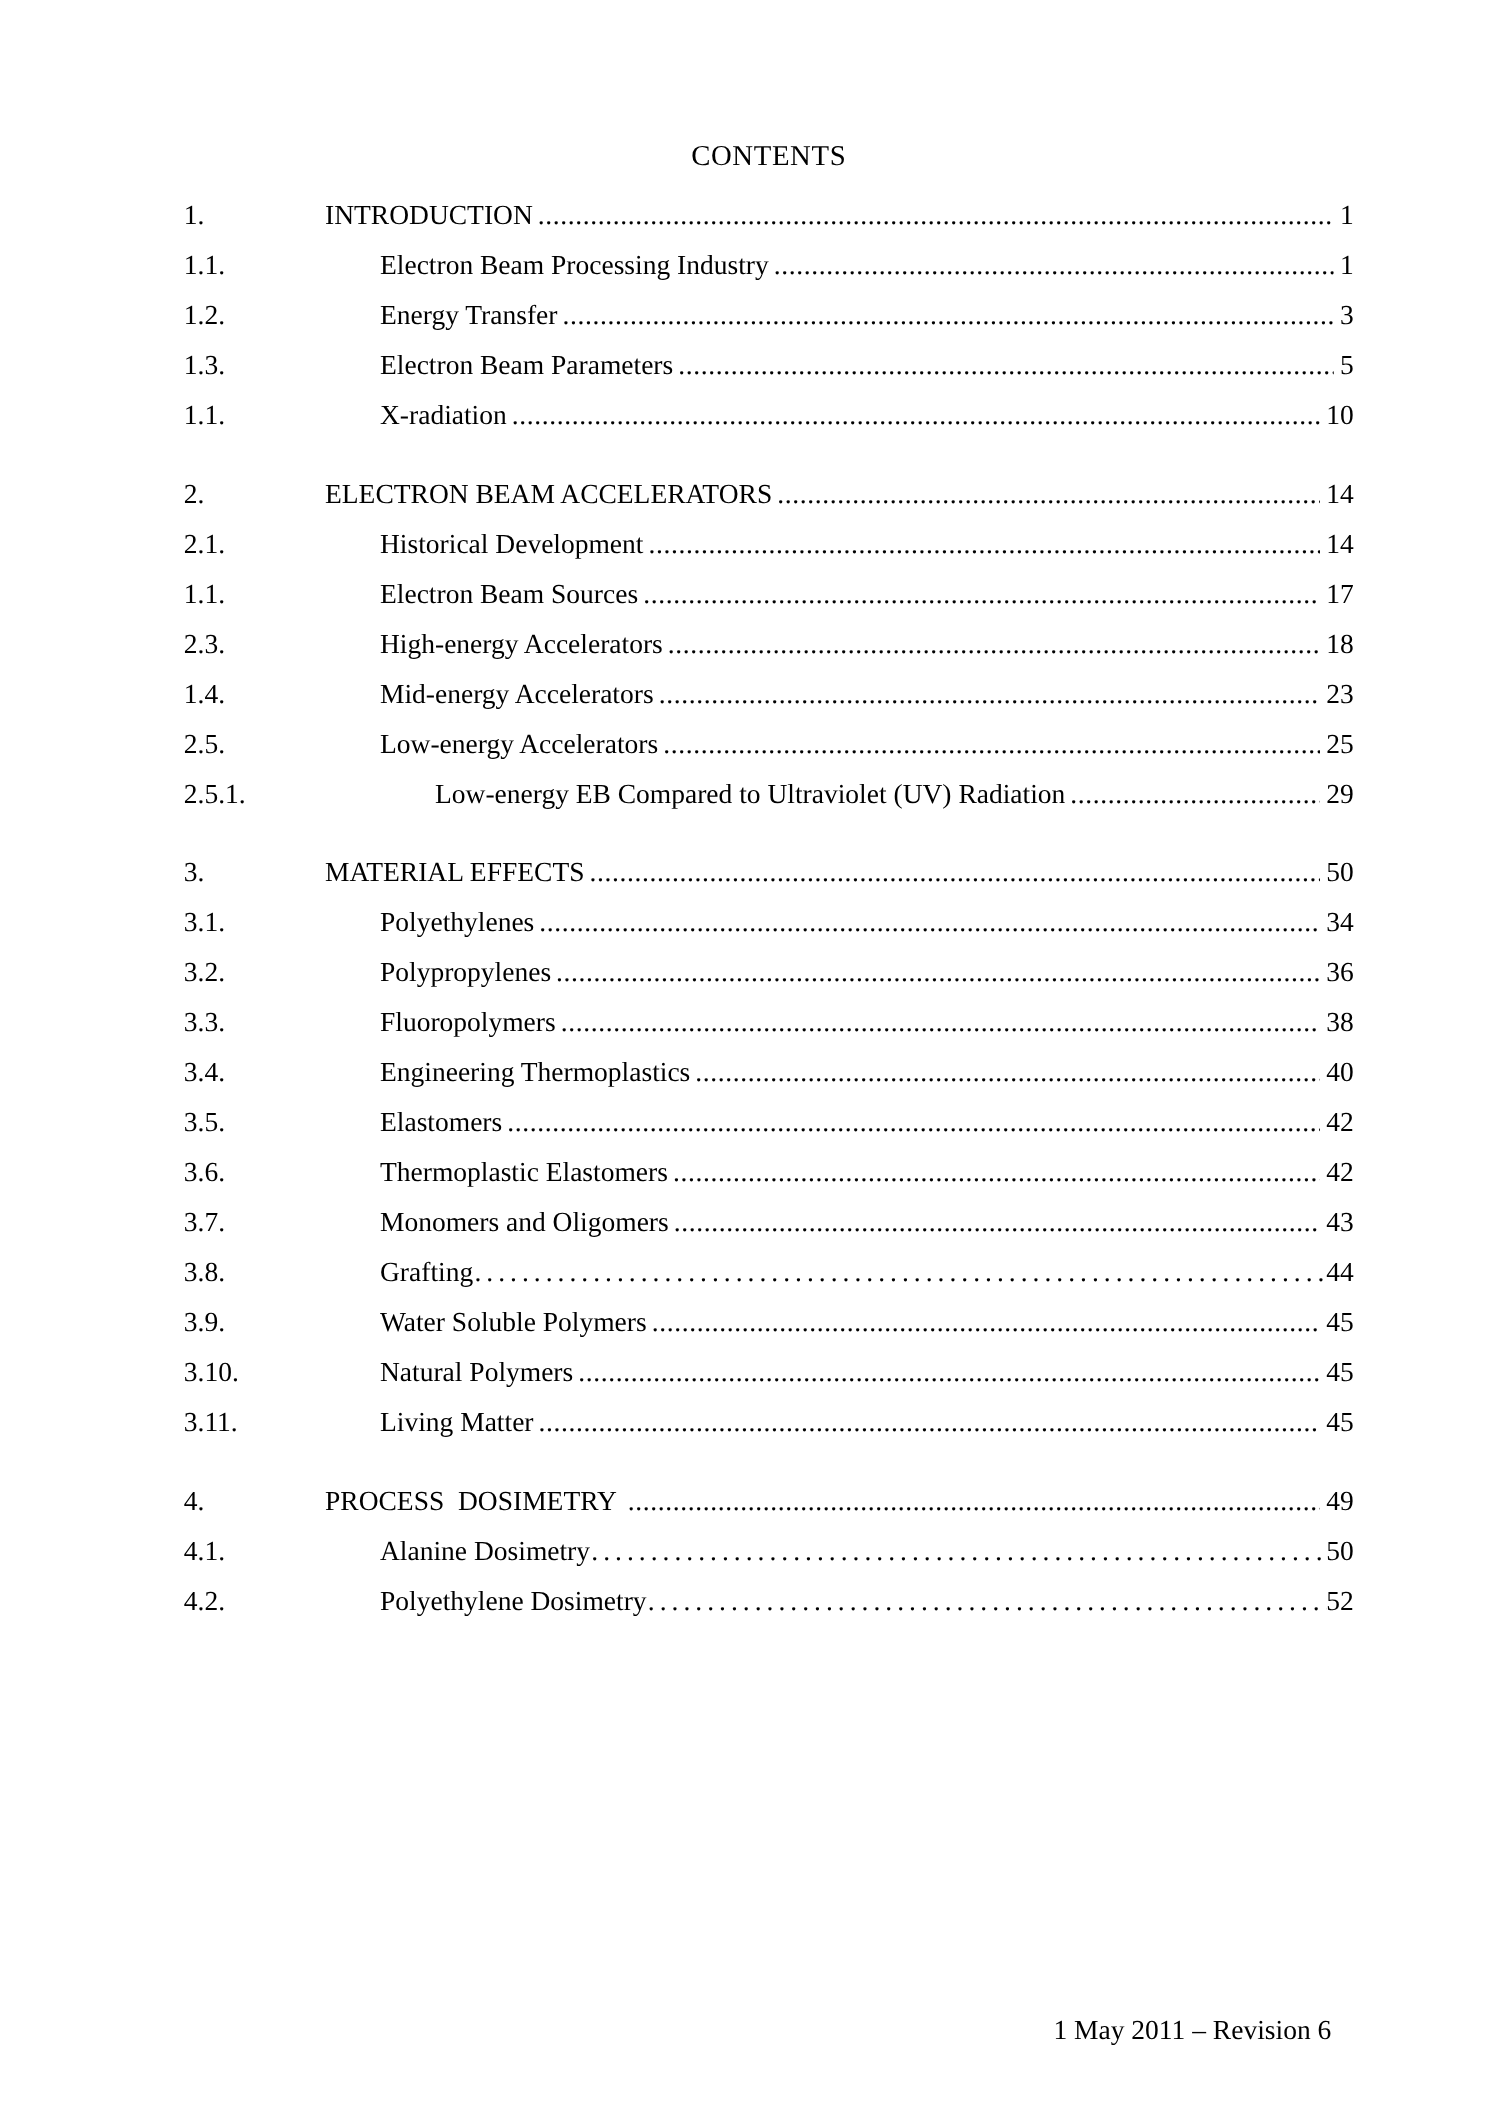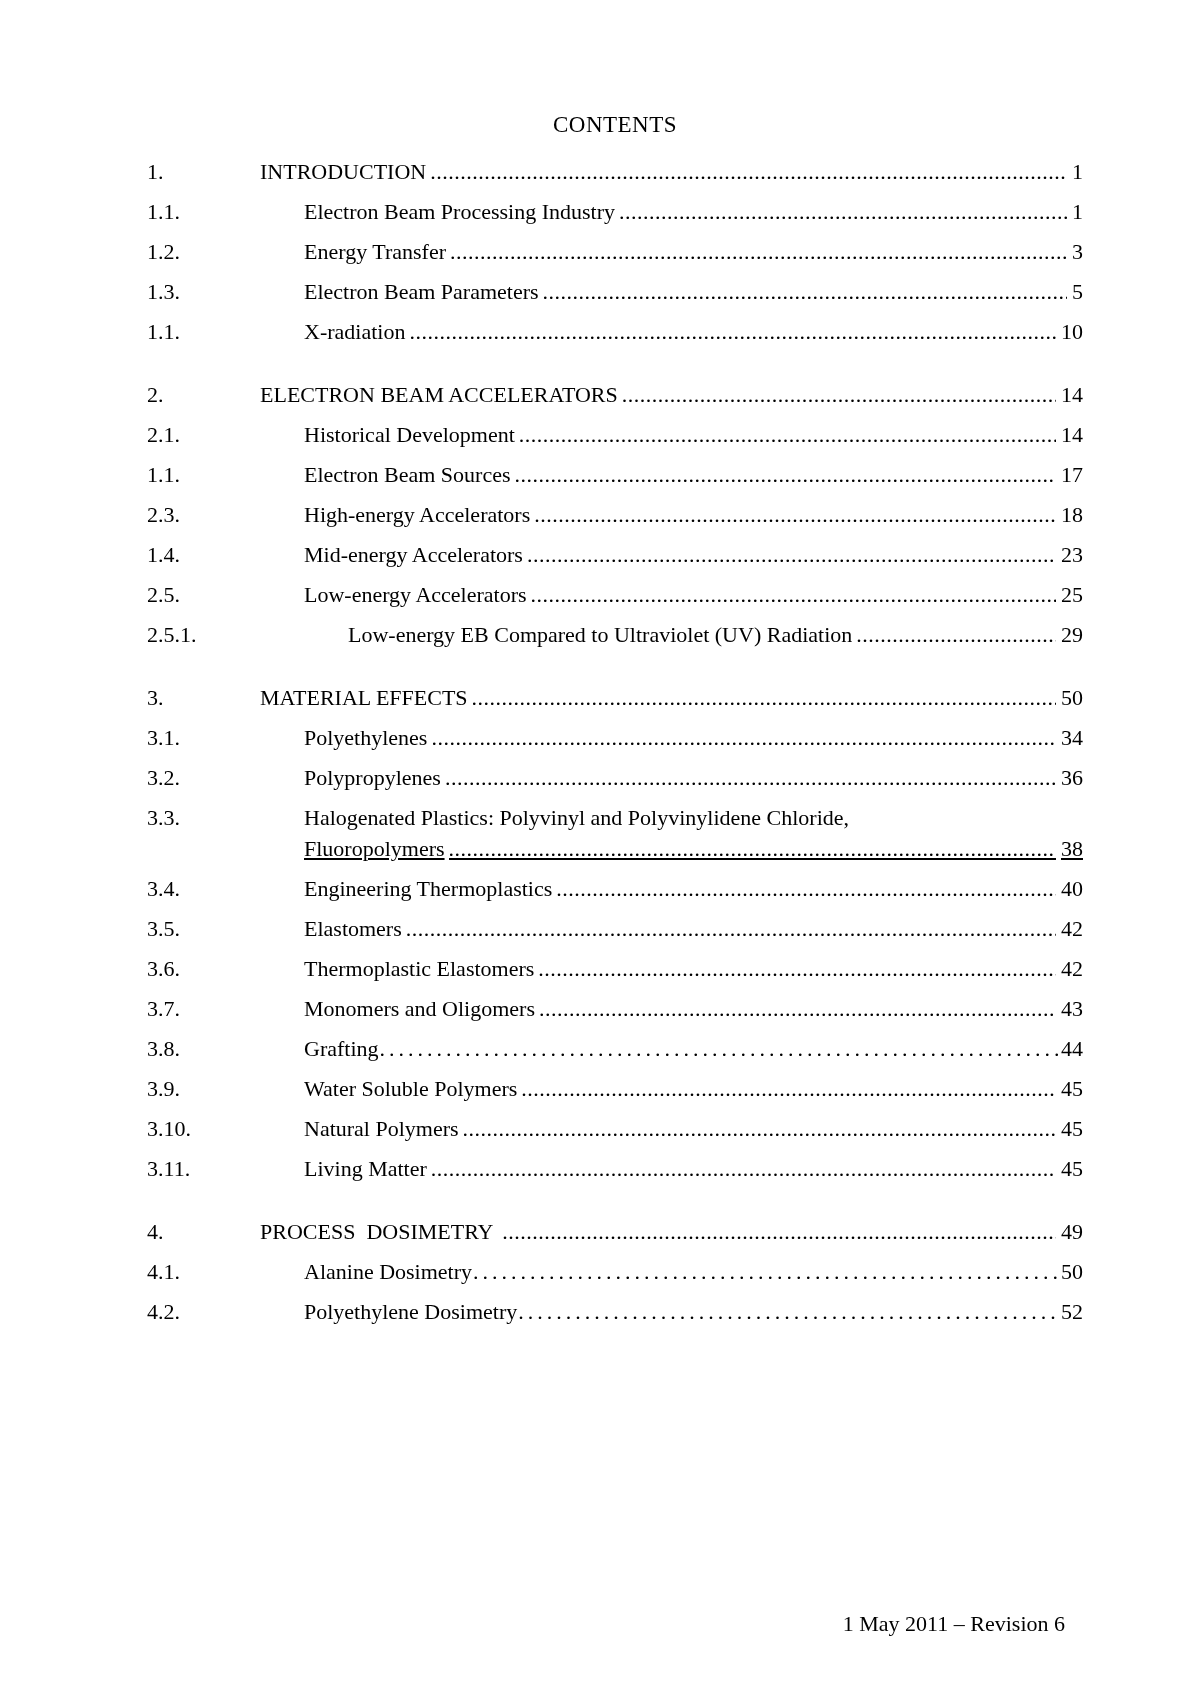--- a/index.html
+++ b/index.html
@@ -220,24 +220,20 @@
       <span class="line">
         <span class="title">Polypropylenes</span>
         <span class="dots">................................................................................................................................................................................................................................................................................................................................................................................................................</span>
         <span class="pagenum">36</span>
       </span>
     </span>
   </div>
         <div class="toc-row level-2">
     <span class="num">3.3.</span>
     <span class="body">
-      <span class="line">
-        <span class="title">Halogenated Plastics: Polyvinyl and Polyvinylidene Chloride,</span>
-
-      </span>
     <span class="line">
         <span class="title">Fluoropolymers</span>
         <span class="dots">................................................................................................................................................................................................................................................................................................................................................................................................................</span>
         <span class="pagenum">38</span>
       </span>
           </span>
   </div>
         <div class="toc-row level-2">
     <span class="num">3.4.</span>
     <span class="body">

